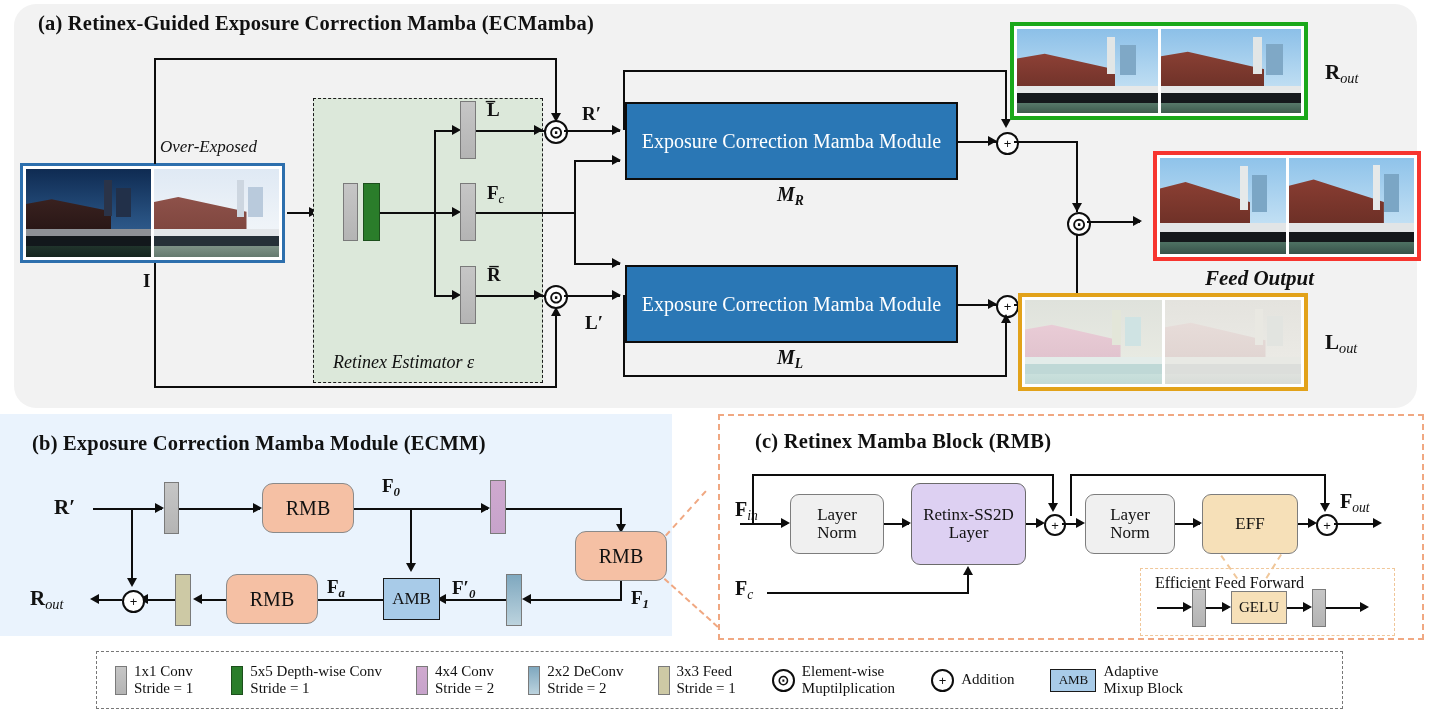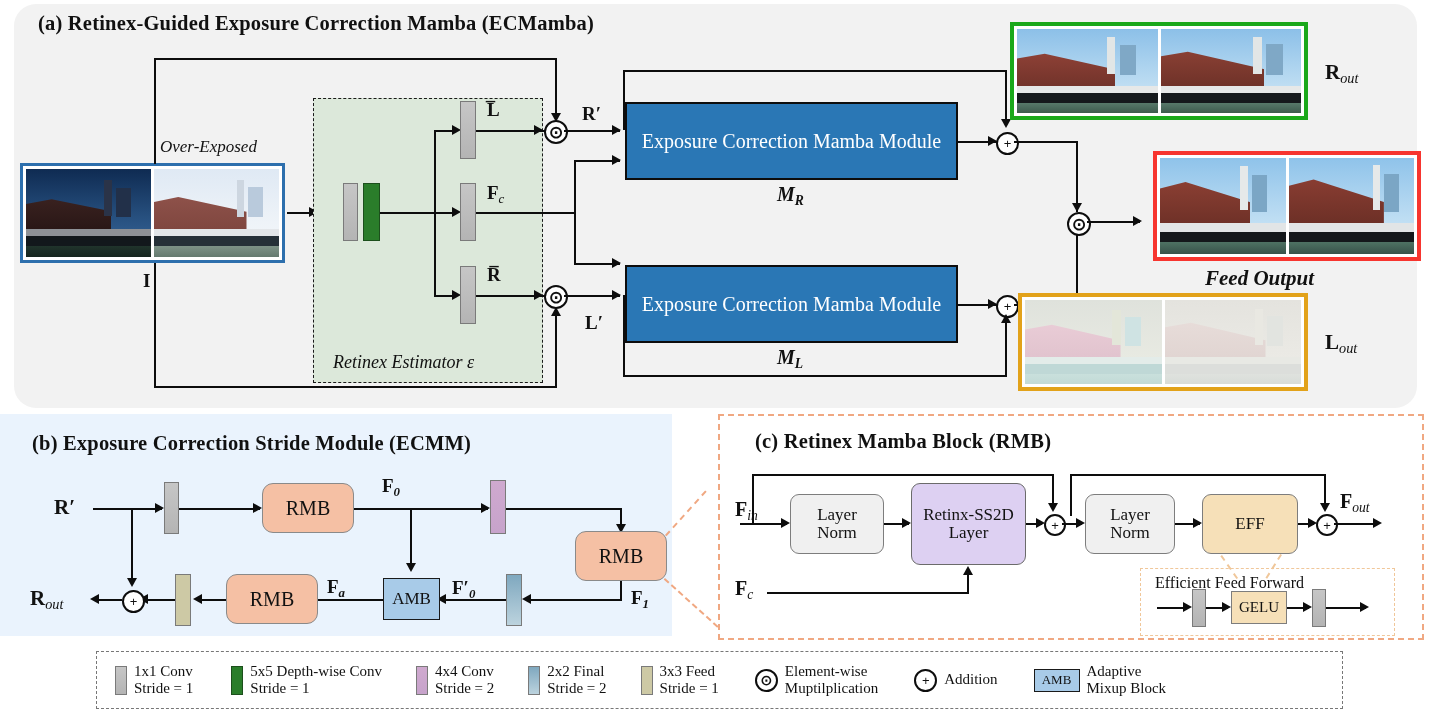--- a/index.html
+++ b/index.html
@@ -292,21 +292,21 @@
     <div class="tower" style="left:75%;top:19%;width:12%;height:36%;background:#e2e4e0;"></div>
     <div class="quay" style="top:68%;height:8%;background:#e8e9e4;"></div>
     <div class="quay" style="top:76%;height:12%;background:#dcdedb;"></div>
     <div class="water" style="height:12%;background:linear-gradient(180deg,#dfe2de,#d8dcd8);"></div>
   </div>
 </div>
 <div class="abs lbl" style="left:1325px;top:330px;font-size:21px;">
   <span>L</span><span class="sub">out</span></div>
 
 <div class="abs" id="panel-b"></div>
-<div class="abs ptitle" style="left:32px;top:432px;">(b)  Exposure Correction Stride Module (ECMM)</div>
+<div class="abs ptitle" style="left:32px;top:432px;">(b)  Exposure Correction Mamba Module (ECMM)</div>
 
 <div class="abs lbl" style="left:54px;top:495px;font-size:21px;">R′</div>
 
 <div class="abs ln h" style="left:93px;top:508px;width:69px;"></div>
 <div class="abs ar ar-r" style="left:155px;top:503px;"></div>
 <div class="abs bar b-gray" style="left:164px;top:482px;width:15px;height:52px;"></div>
 
 <div class="abs ln h" style="left:179px;top:508px;width:81px;"></div>
 <div class="abs ar ar-r" style="left:253px;top:503px;"></div>
 
@@ -479,21 +479,21 @@
   <div class="lg-item" style="margin-left:34px;">
     <div class="lg-sw bar b-purple"></div>
     <div class="lg-txt">
       <div>4x4 Conv</div>
       <div>Stride = 2</div>
       </div>
   </div>
   <div class="lg-item" style="margin-left:34px;">
     <div class="lg-sw bar b-blue"></div>
     <div class="lg-txt">
-      <div>2x2 Final</div>
+      <div>2x2 DeConv</div>
       <div>Stride = 2</div>
       </div>
   </div>
   <div class="lg-item" style="margin-left:34px;">
     <div class="lg-sw bar b-olive"></div>
     <div class="lg-txt">
       <div>3x3 Feed</div>
       <div>Stride = 1</div>
       </div>
   </div>

